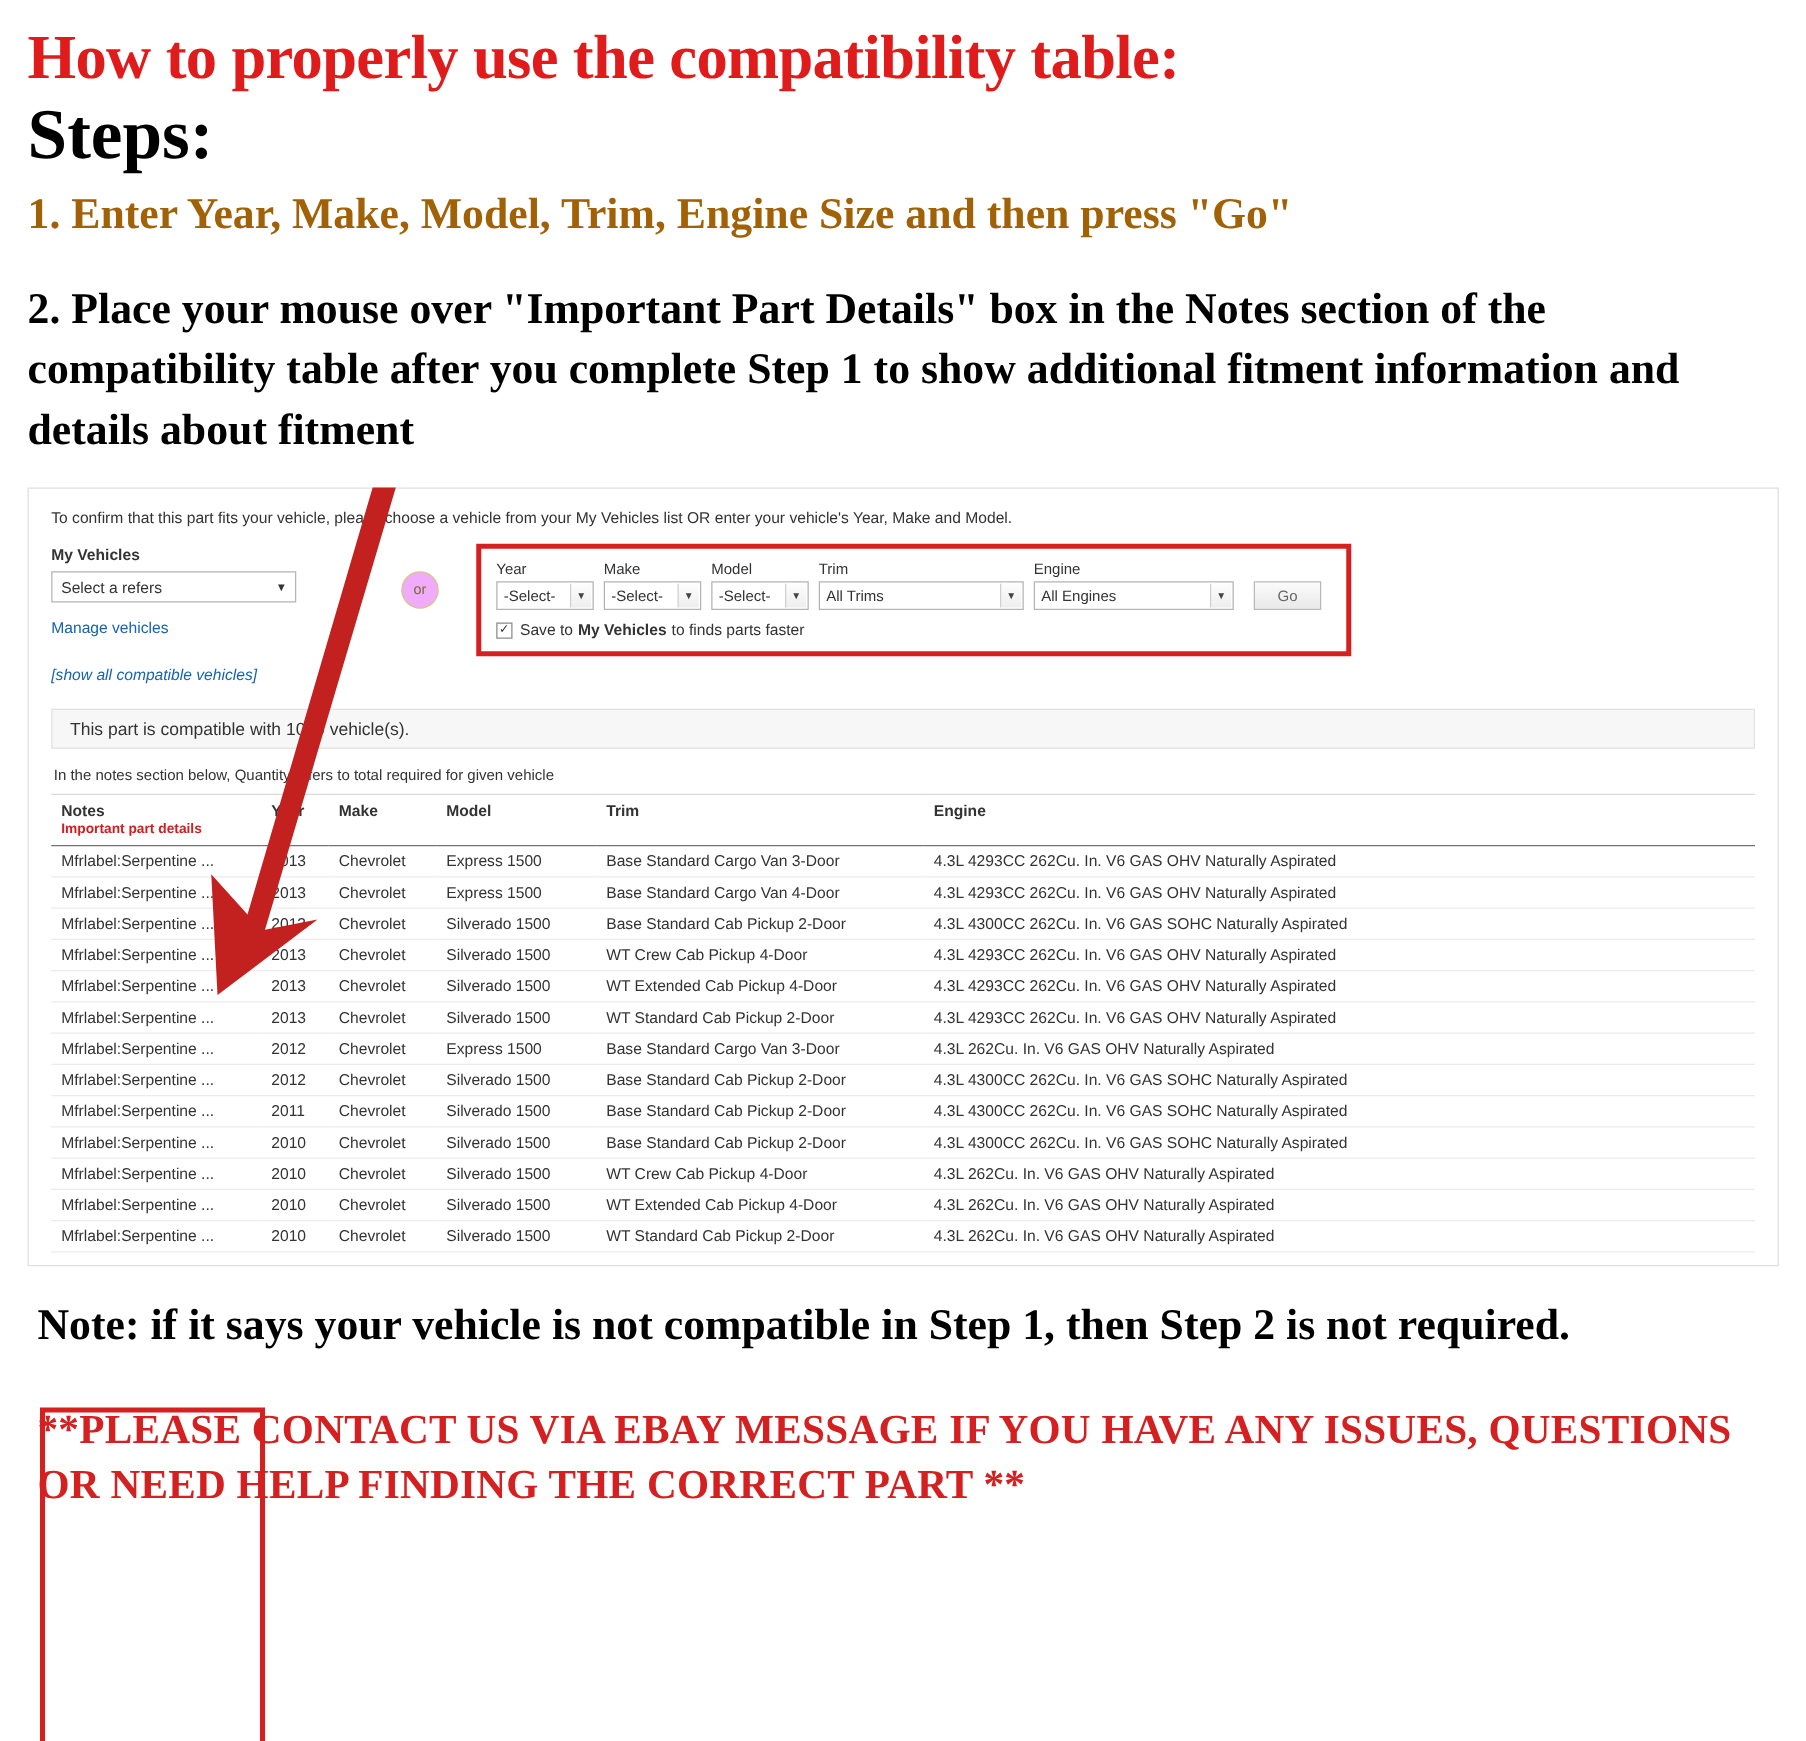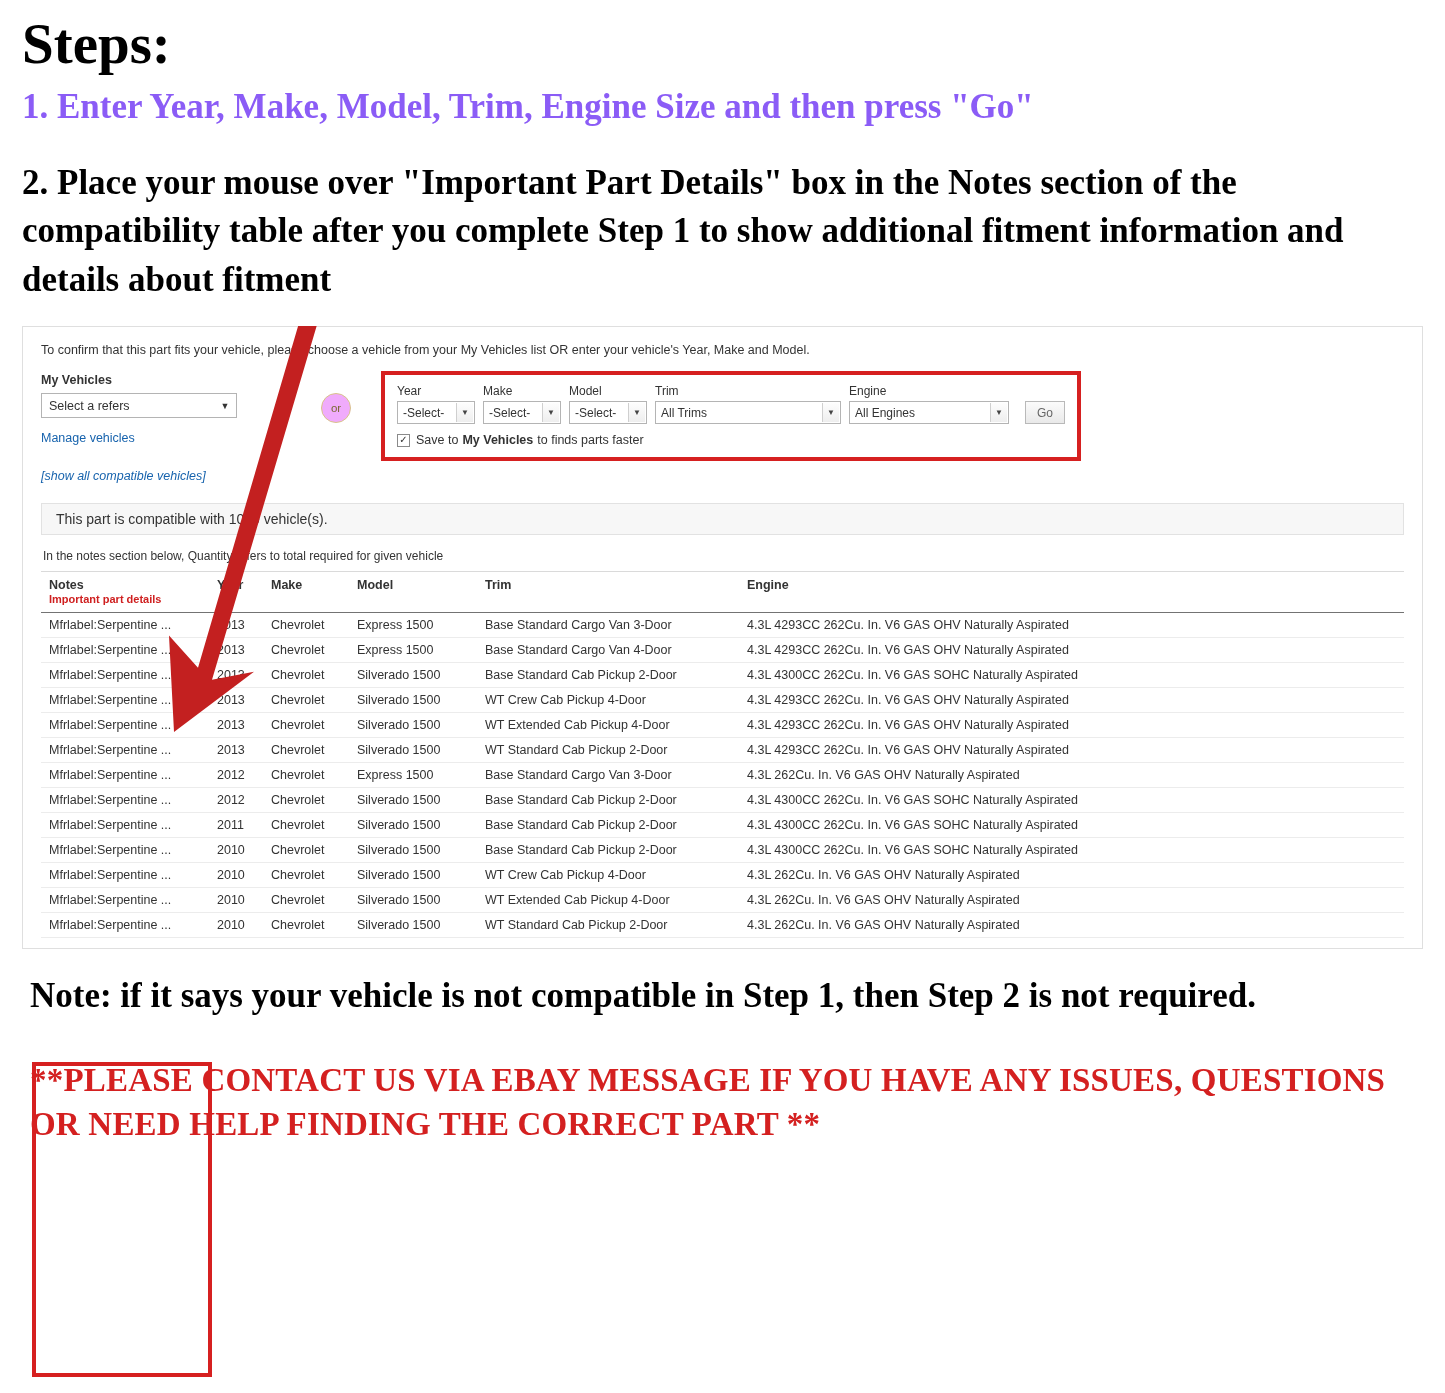--- a/index.html
+++ b/index.html
@@ -29,21 +29,21 @@
     letter-spacing: -0.5px;
   }
   .steps-label {
     color: #000;
     font-size: 57px;
     font-weight: bold;
     line-height: 1.12;
     margin: 2px 0 2px 0;
   }
   .step-line {
-    color: #8b5cf6;
+    color: #a16207;
     font-size: 35px;
     font-weight: bold;
     line-height: 1.18;
     margin: 10px 0 0 0;
   }
   .step-two {
     color: #000;
     font-size: 35px;
     font-weight: bold;
     line-height: 1.38;
@@ -139,21 +139,21 @@
     position: absolute; right: 1px; top: 1px;
     width: 17px; height: 19px;
     border-left: 1px solid #cfcfcf;
     background: linear-gradient(#fdfdfd,#eeeeee);
     display: flex; align-items: center; justify-content: center;
     font-size: 8px; color: #444;
   }
   .w-year { width: 78px; }
   .w-make { width: 78px; }
   .w-model { width: 78px; }
-  .w-trim { width: 186px; }
+  .w-trim { width: 164px; }
   .w-engine { width: 160px; }
   .go-btn {
     width: 54px; height: 23px;
     border: 1px solid #b9b9b9;
     background: linear-gradient(#fbfbfb,#e9e9e9);
     font-size: 12px; color: #666;
     display: flex; align-items: center; justify-content: center;
     margin-left: 8px;
   }
   .save-row {
@@ -259,20 +259,21 @@
     margin: 40px 22px 0 30px;
     letter-spacing: 0.2px;
   }
 </style>
 </head>
 <body>
 
 <div class="page">
 
   <div class="instructions">
+    <div class="headline">How to properly use the compatibility table:</div>
     <div class="steps-label">Steps:</div>
     <div class="step-line">1. Enter Year, Make, Model, Trim, Engine Size and then press "Go"</div>
     <div class="step-two">2. Place your mouse over "Important Part Details" box in the Notes section of the compatibility table after you complete Step 1 to show additional fitment information and details about fitment</div>
   </div>
 
   <div class="panel-wrap">
     <div class="panel">
 
       <div class="compat-sub">To confirm that this part fits your vehicle, please choose a vehicle from your My Vehicles list OR enter your vehicle's Year, Make and Model.</div>
 

